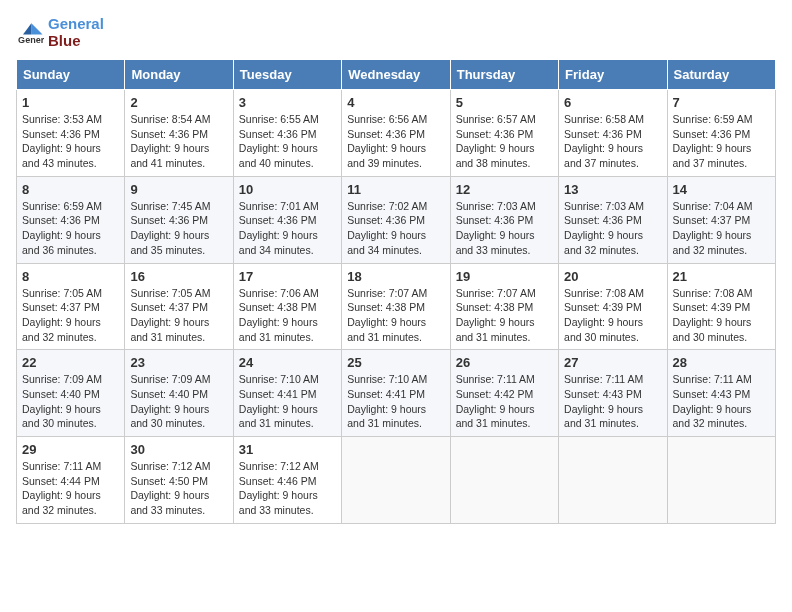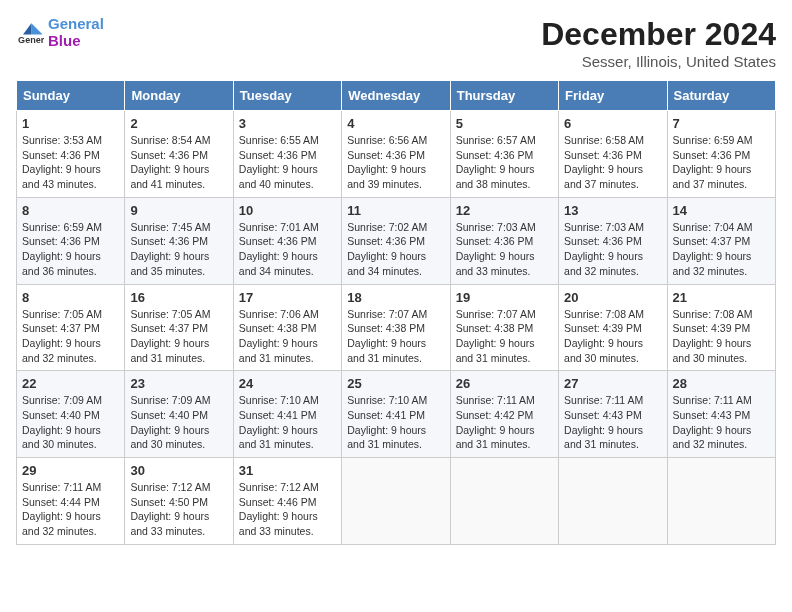--- a/index.html
+++ b/index.html
@@ -97,27 +97,23 @@
       <rect width="40" height="40" fill="white"></rect>
       <polygon points="22,6 38,22 22,22" fill="#4a90d9"></polygon>
       <polygon points="22,6 22,22 10,22" fill="#2a5fa0"></polygon>
       <text x="3" y="34" font-size="13" font-weight="bold" fill="#333" font-family="Arial">General</text>
     </svg>
     <div>
       <div class="logo-text">
         <span>General</span>
       </div>
       <div class="logo-text">
-        <span style="color:#a21caf">Blue</span>
+        <span style="color:#7f1d1d">Blue</span>
       </div>
     </div>
-  </div>
-  <div class="title-section">
-    <div class="main-title">December 2024</div>
-    <div class="sub-title">Sesser, Illinois, United States</div>
   </div>
 </div>
 
 <table class="calendar">
   <thead>
     <tr>
       <th>Sunday</th>
       <th>Monday</th>
       <th>Tuesday</th>
       <th>Wednesday</th>

